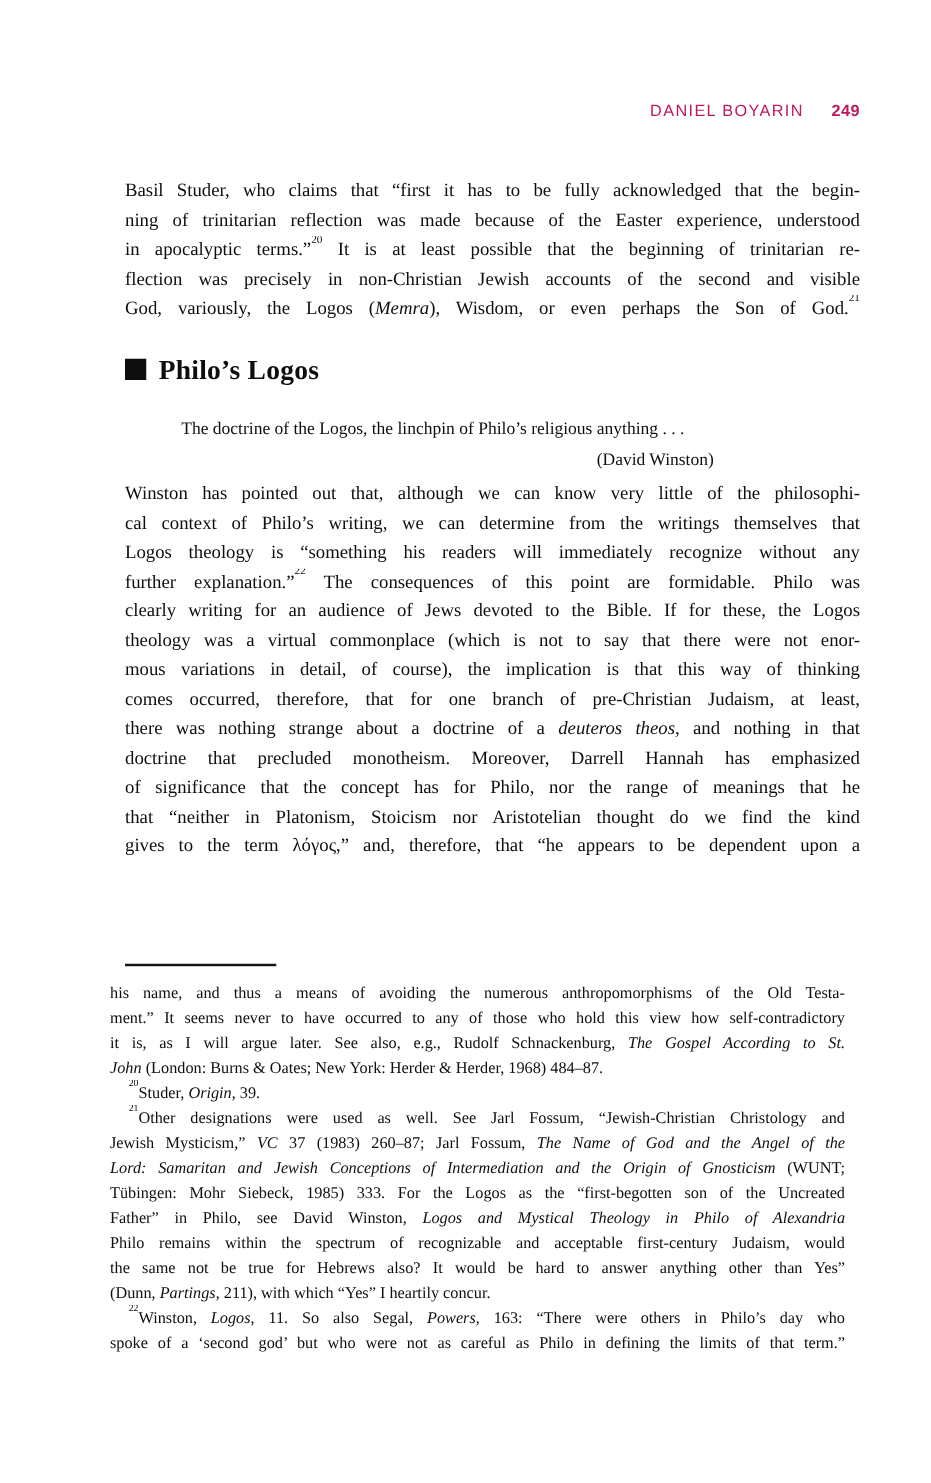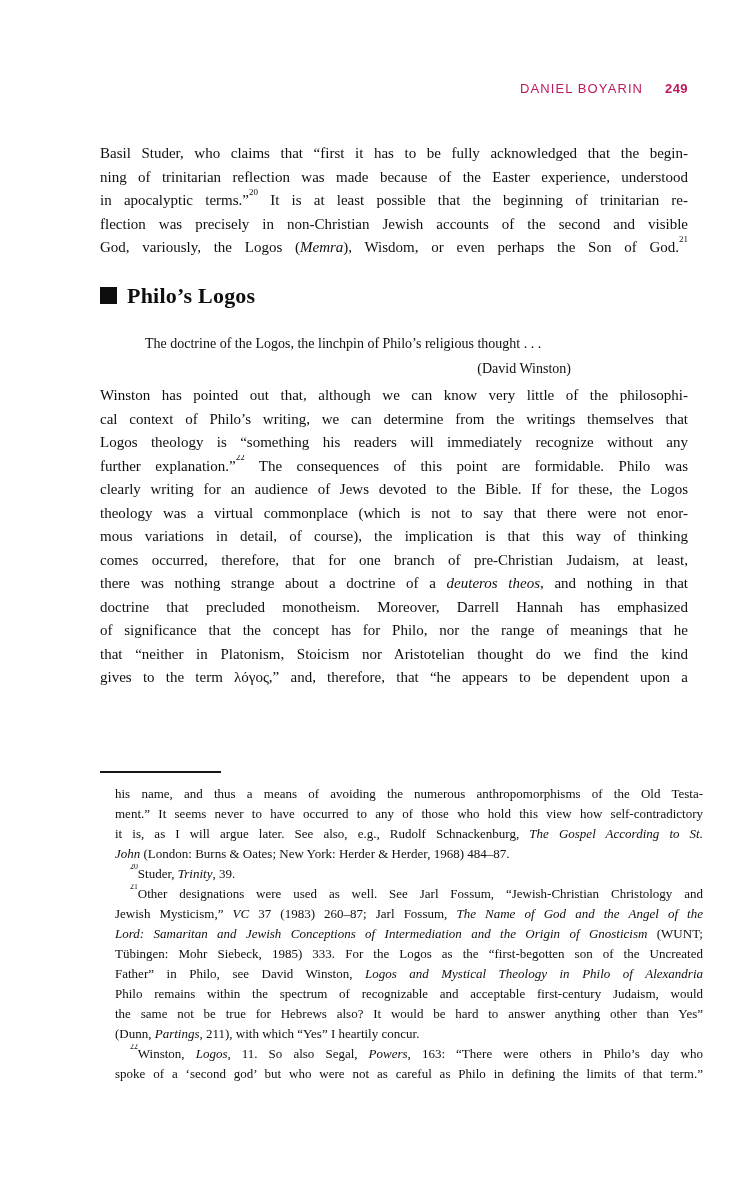--- a/index.html
+++ b/index.html
@@ -41,21 +41,21 @@
     position:absolute; left:145px; top:331px; width:442px;
     font-size:14px; line-height:25px;
   }
   .ep-attr { text-align:right; padding-right:16px; }
 
   .fn-sep {
     position:absolute; left:100px; top:771px; width:121px;
     height:0; border-top:2px solid #161616;
   }
   .fn-area {
-    position:absolute; left:115px; top:784px; width:588px;
+    position:absolute; left:88px; top:784px; width:588px;
     font-size:13px; line-height:20px;
   }
   .fn-area .tline { height:20px; }
   .fn-block .tline.indent { text-indent:15px; }
 </style>
 </head>
 <body>
 
 <div>
 
@@ -69,21 +69,21 @@
       <div class="tline"><span>in apocalyptic terms.”</span><sup class="fnm">20</sup><span> It is at least possible that the beginning of trinitarian re-</span></div>
       <div class="tline"><span>flection was precisely in non-Christian Jewish accounts of the second and visible</span></div>
       <div class="tline"><span>God, variously, the Logos (</span><span class="it">Memra</span><span>), Wisdom, or even perhaps the Son of God.</span><sup class="fnm">21</sup></div>
     </div>
 
   <h2 class="sec-heading">
     <span class="sq"></span><span>Philo’s Logos</span>
   </h2>
 
   <div class="epigraph">
-    <div class="ep-line">The doctrine of the Logos, the linchpin of Philo’s religious thought . . .</div>
+    <div class="ep-line">The doctrine of the Logos, the linchpin of Philo’s religious anything . . .</div>
     <div class="ep-attr">(David Winston)</div>
   </div>
 
   <div class="main-text para2">
       <div class="tline"><span>Winston has pointed out that, although we can know very little of the philosophi-</span></div>
       <div class="tline"><span>cal context of Philo’s writing, we can determine from the writings themselves that</span></div>
       <div class="tline"><span>Logos theology is “something his readers will immediately recognize without any</span></div>
       <div class="tline"><span>further explanation.”</span><sup class="fnm">22</sup><span> The consequences of this point are formidable. Philo was</span></div>
       <div class="tline"><span>clearly writing for an audience of Jews devoted to the Bible. If for these, the Logos</span></div>
       <div class="tline"><span>theology was a virtual commonplace (which is not to say that there were not enor-</span></div>
@@ -99,21 +99,21 @@
   <div class="fn-sep"></div>
 
   <div class="fn-area">
       <div class="fn-block">
         <div class="tline"><span>his name, and thus a means of avoiding the numerous anthropomorphisms of the Old Testa-</span></div>
         <div class="tline"><span>ment.” It seems never to have occurred to any of those who hold this view how self-contradictory</span></div>
         <div class="tline"><span>it is, as I will argue later. See also, e.g., Rudolf Schnackenburg, </span><span class="it">The Gospel According to St.</span></div>
         <div class="tline left"><span class="it">John</span><span> (London: Burns &amp; Oates; New York: Herder &amp; Herder, 1968) 484–87.</span></div>
       </div>
       <div class="fn-block">
-        <div class="tline left indent"><sup class="fnm">20</sup><span>Studer, </span><span class="it">Trinity</span><span>, 39.</span></div>
+        <div class="tline left indent"><sup class="fnm">20</sup><span>Studer, </span><span class="it">Origin</span><span>, 39.</span></div>
       </div>
       <div class="fn-block">
         <div class="tline indent"><sup class="fnm">21</sup><span>Other designations were used as well. See Jarl Fossum, “Jewish-Christian Christology and</span></div>
         <div class="tline"><span>Jewish Mysticism,” </span><span class="it">VC</span><span> 37 (1983) 260–87; Jarl Fossum, </span><span class="it">The Name of God and the Angel of the</span></div>
         <div class="tline"><span class="it">Lord: Samaritan and Jewish Conceptions of Intermediation and the Origin of Gnosticism</span><span> (WUNT;</span></div>
         <div class="tline"><span>Tübingen: Mohr Siebeck, 1985) 333. For the Logos as the “first-begotten son of the Uncreated</span></div>
         <div class="tline"><span>Father” in Philo, see David Winston, </span><span class="it">Logos and Mystical Theology in Philo of Alexandria</span></div>
         <div class="tline"><span>Philo remains within the spectrum of recognizable and acceptable first-century Judaism, would</span></div>
         <div class="tline"><span>the same not be true for Hebrews also? It would be hard to answer anything other than Yes”</span></div>
         <div class="tline left"><span>(Dunn, </span><span class="it">Partings</span><span>, 211), with which “Yes” I heartily concur.</span></div>

